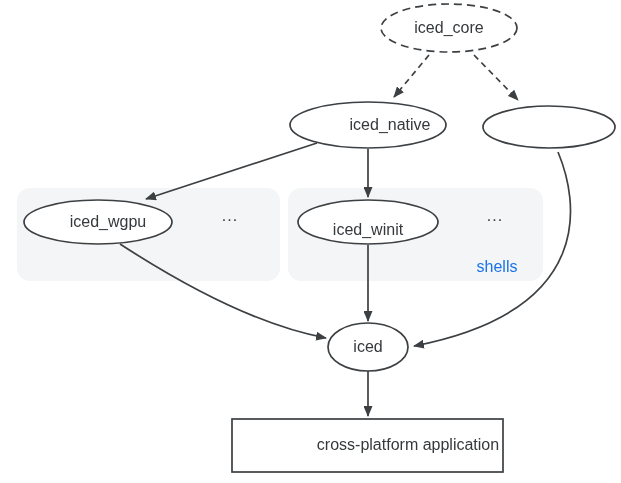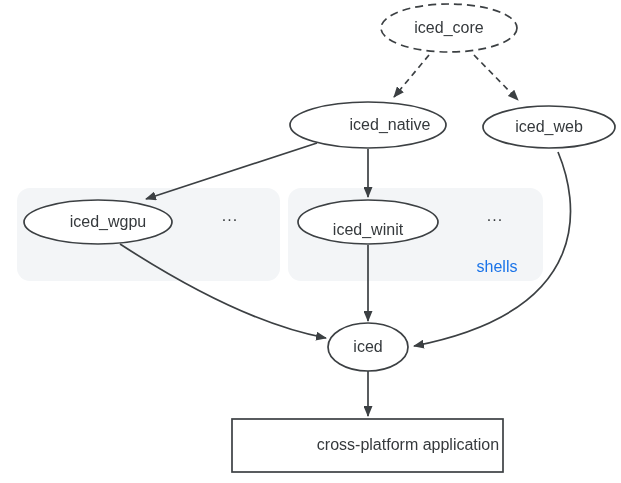--- a/index.html
+++ b/index.html
@@ -67,21 +67,20 @@
     <ellipse cx="368" cy="125" rx="78" ry="23" class="node-shape"></ellipse>
     <ellipse cx="549" cy="127" rx="66" ry="21" class="node-shape"></ellipse>
     <ellipse cx="98" cy="222" rx="74" ry="22" class="node-shape"></ellipse>
     <ellipse cx="368" cy="222" rx="70" ry="22" class="node-shape"></ellipse>
     <ellipse cx="368" cy="347" rx="40" ry="24" class="node-shape"></ellipse>
     <rect x="232" y="419" width="271" height="53" class="node-shape"></rect>
   </svg>
 
   <div class="label" style="left:449px; top:28px;">iced_core</div>
   <div class="label" style="left:372px; top:125px;margin-left:18px;">iced_native</div>
-  <div class="label" style="left:549px; top:127px;">iced_web</div>
   <div class="label" style="left:108px; top:222px;">iced_wgpu</div>
   <div class="label" style="left:368px; top:230px;">iced_winit</div>
   <div class="label" style="left:368px; top:347px;">iced</div>
   <div class="label" style="left:368px; top:445px;margin-left:40px;">cross-platform application</div>
 
   <div class="label dots" style="left:230px; top:216px;">...</div>
   <div class="label dots" style="left:495px; top:216px;">...</div>
 
   <div class="label group-label" style="left:497px; top:267px;text-align:center;">shells</div>
 

